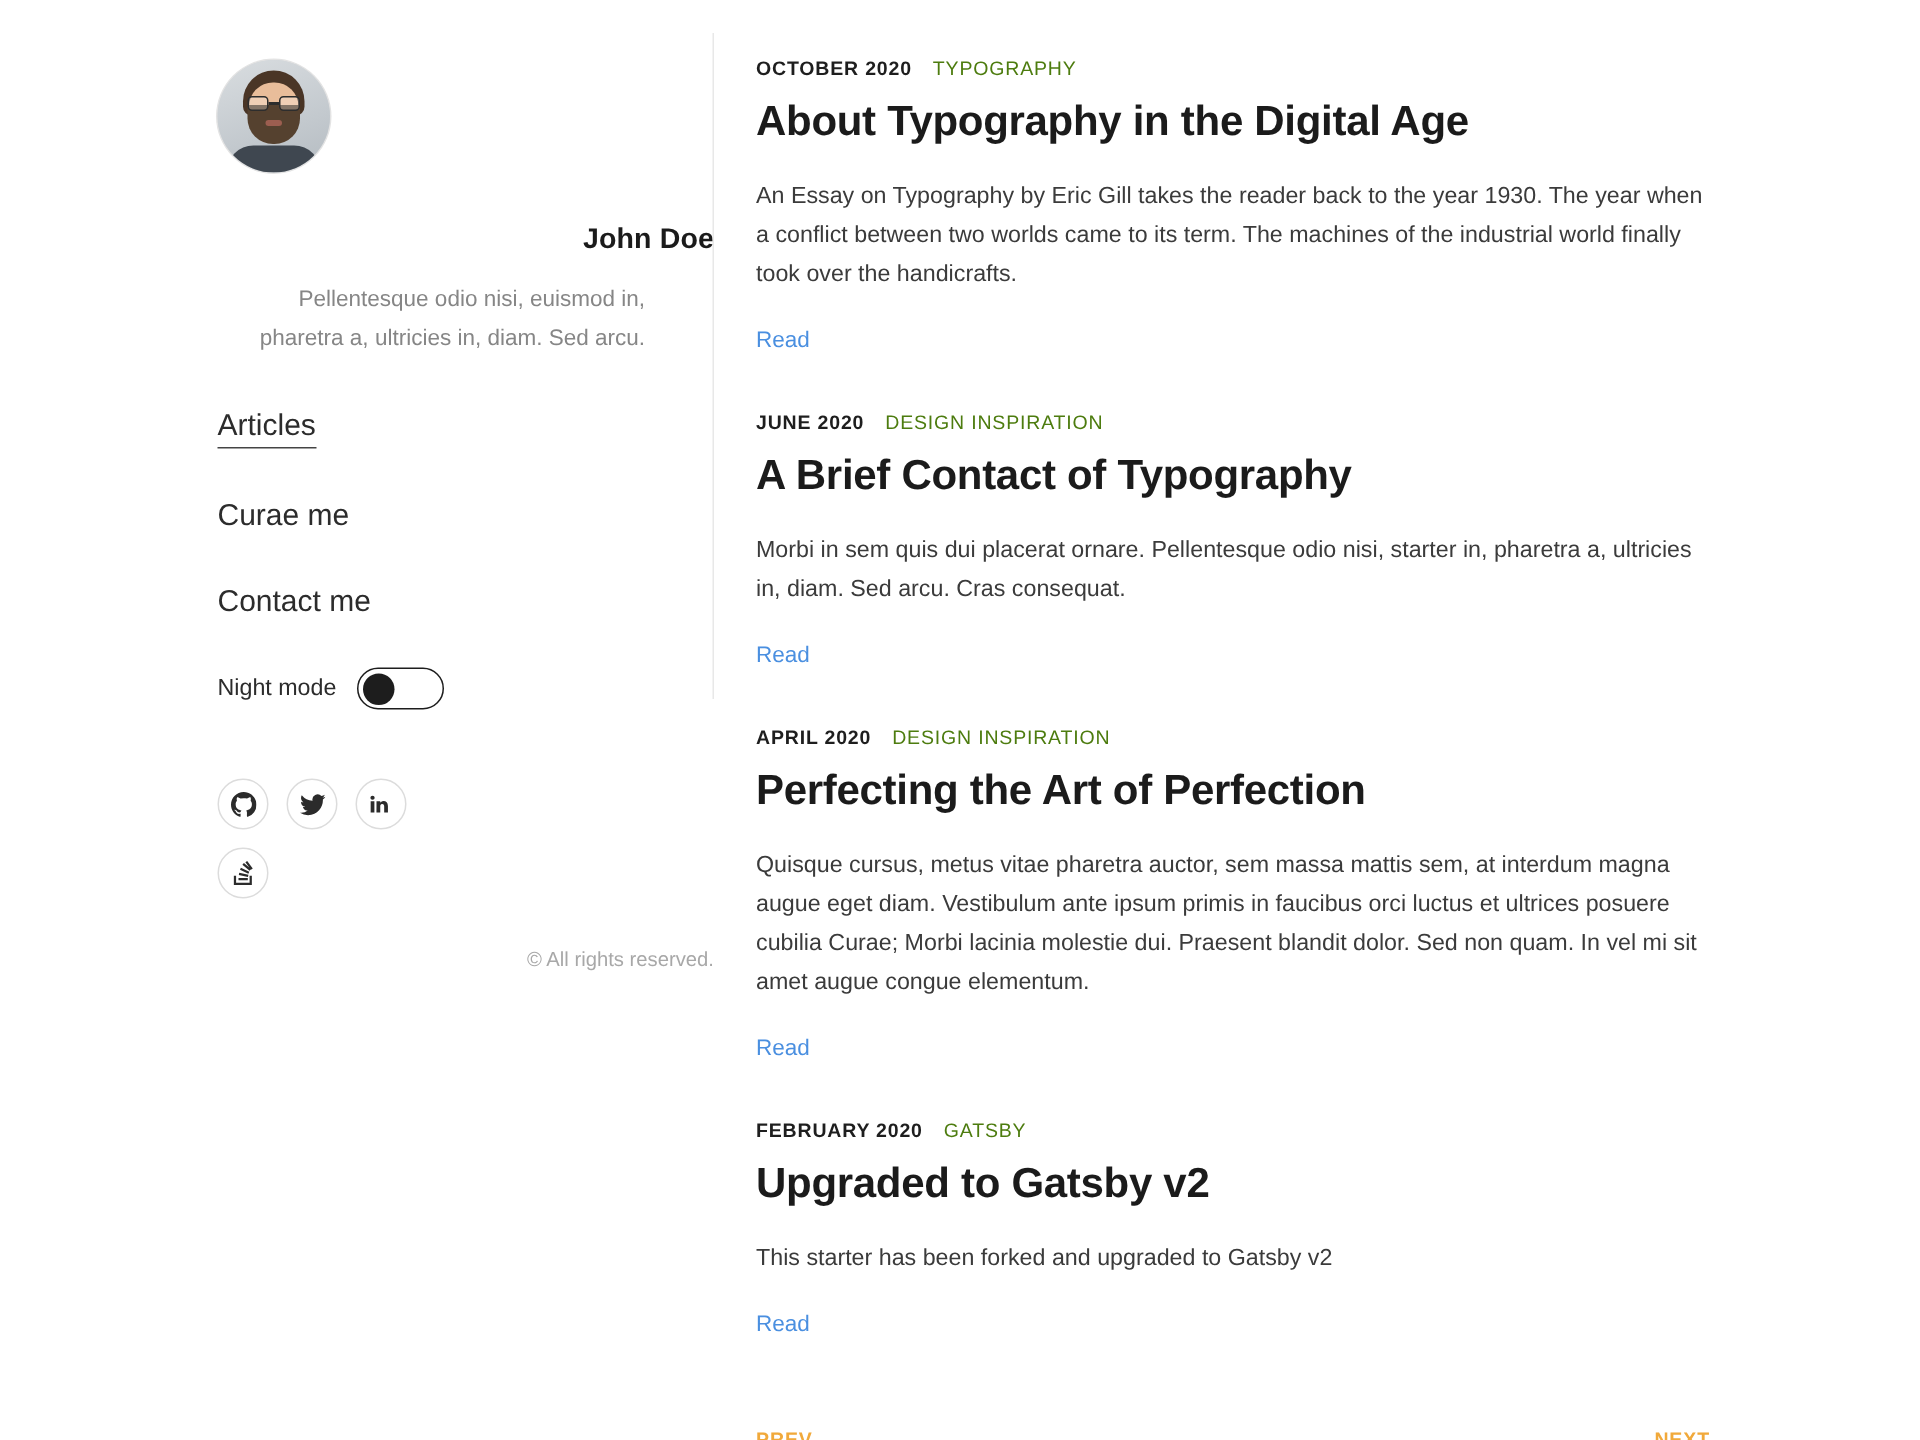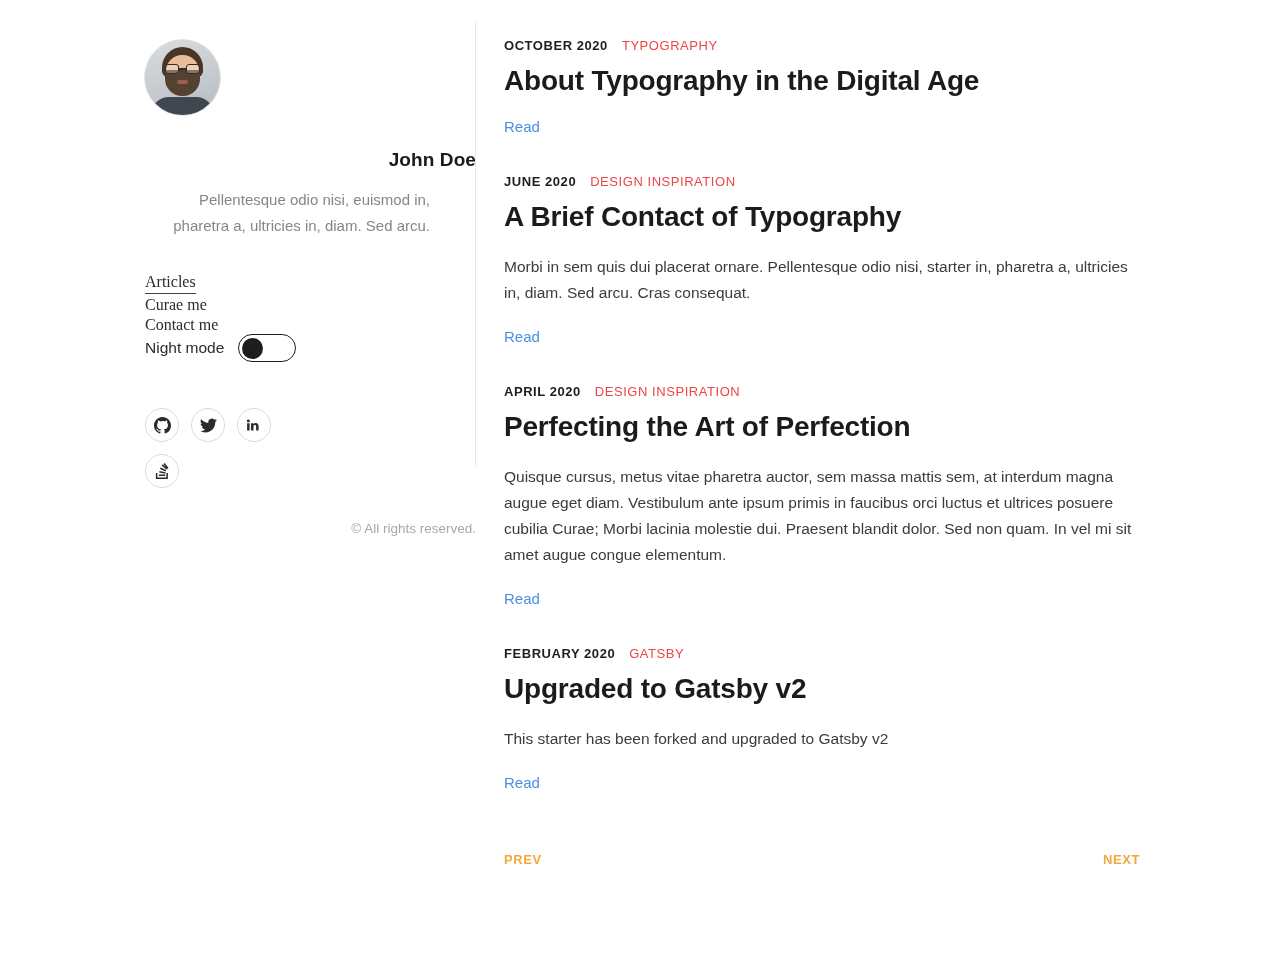--- a/index.html
+++ b/index.html
@@ -93,26 +93,25 @@
     font-size: 15px;
     line-height: 26px;
     color: #868686;
     max-width: 285px;
   }
   .nav {
     margin-top: 34px;
   }
   .nav a {
     display: block;
-    font-size: 16px;
+    font-size: 20px;
     color: #2c2c2c;
     text-decoration: none;
-    margin-bottom: 2px;
+    margin-bottom: 34px;
     width: max-content;
-    font-family: Liberation Serif, serif;
   }
   .nav a.active {
     border-bottom: 1px solid #444;
     padding-bottom: 2px;
   }
   .night-row {
     display: flex;
     align-items: center;
     gap: 14px;
     margin-top: -2px;
@@ -180,21 +179,21 @@
   .date {
     font-size: 13px;
     font-weight: bold;
     letter-spacing: .55px;
     color: #1e1e1e;
     text-transform: uppercase;
   }
   .cat {
     font-size: 13px;
     letter-spacing: .55px;
-    color: #ef4444;
+    color: #4d7c0f;
     text-transform: uppercase;
     cursor: pointer;
   }
   .title {
     font-size: 28px;
     font-weight: bold;
     letter-spacing: -.2px;
     color: #1b1b1b;
     margin: 0 0 20px 0;
     line-height: 1.25;
@@ -297,20 +296,21 @@
   </aside>
 
   <main class="main">
 
     <article class="post">
       <div class="meta">
         <span class="date">OCTOBER 2020</span>
         <span class="cat">TYPOGRAPHY</span>
       </div>
       <h2 class="title">About Typography in the Digital Age</h2>
+      <p class="excerpt">An Essay on Typography by Eric Gill takes the reader back to the year 1930. The year when a conflict between two worlds came to its term. The machines of the industrial world finally took over the handicrafts.</p>
       <a class="read" href="#">Read</a>
     </article>
 
     <article class="post">
       <div class="meta">
         <span class="date">JUNE 2020</span>
         <span class="cat">DESIGN INSPIRATION</span>
       </div>
       <h2 class="title">A Brief Contact of Typography</h2>
       <p class="excerpt">Morbi in sem quis dui placerat ornare. Pellentesque odio nisi, starter in, pharetra a, ultricies in, diam. Sed arcu. Cras consequat.</p>

